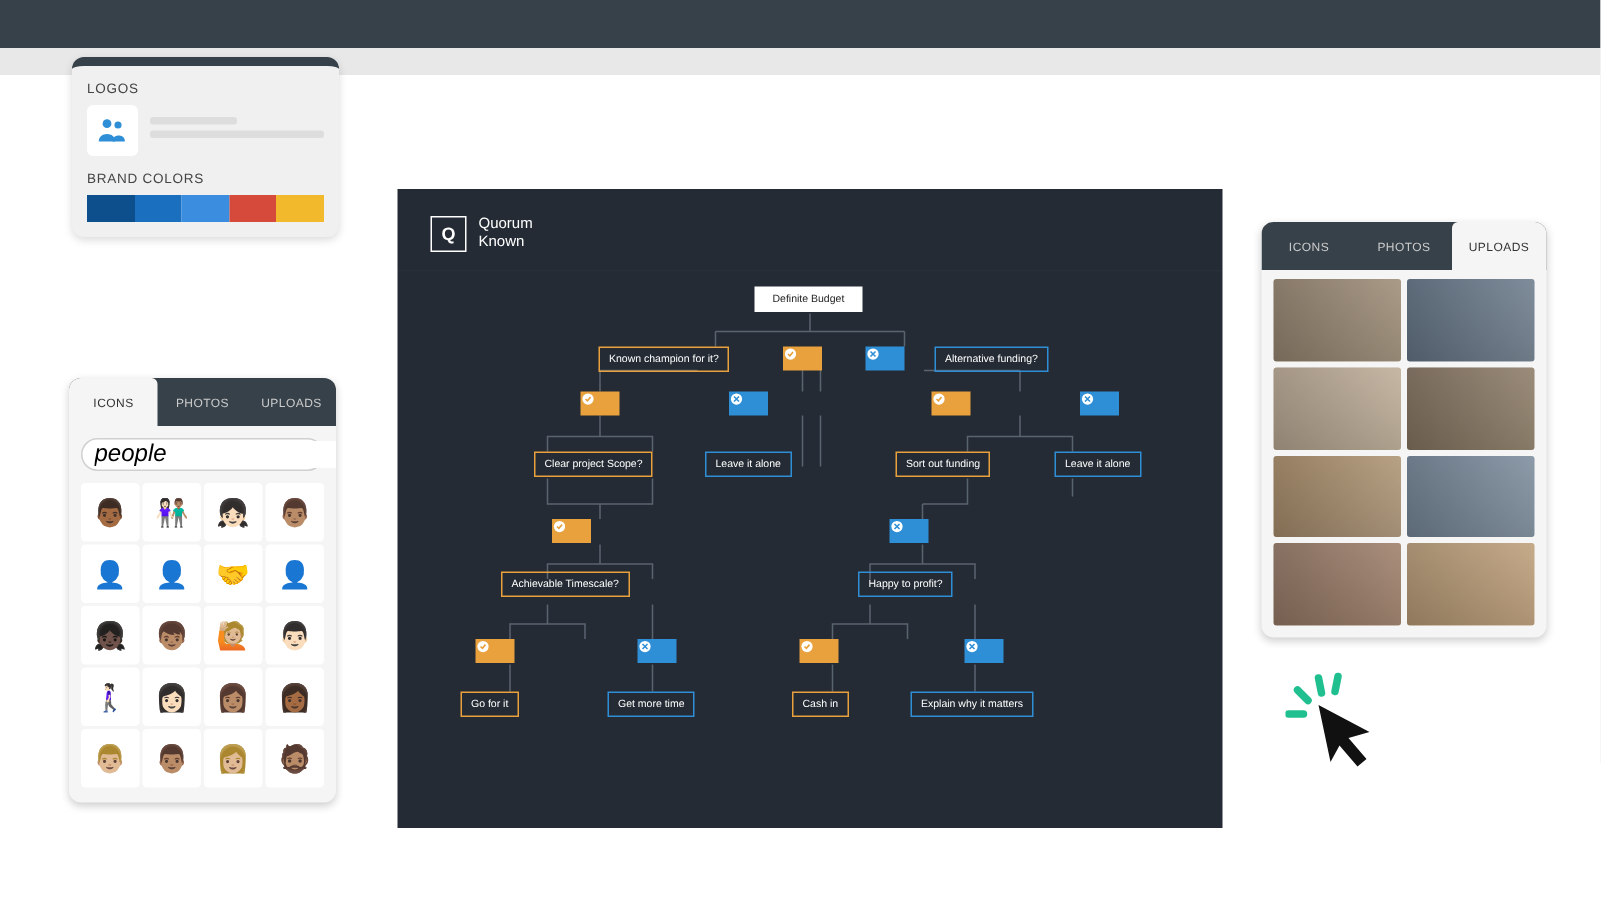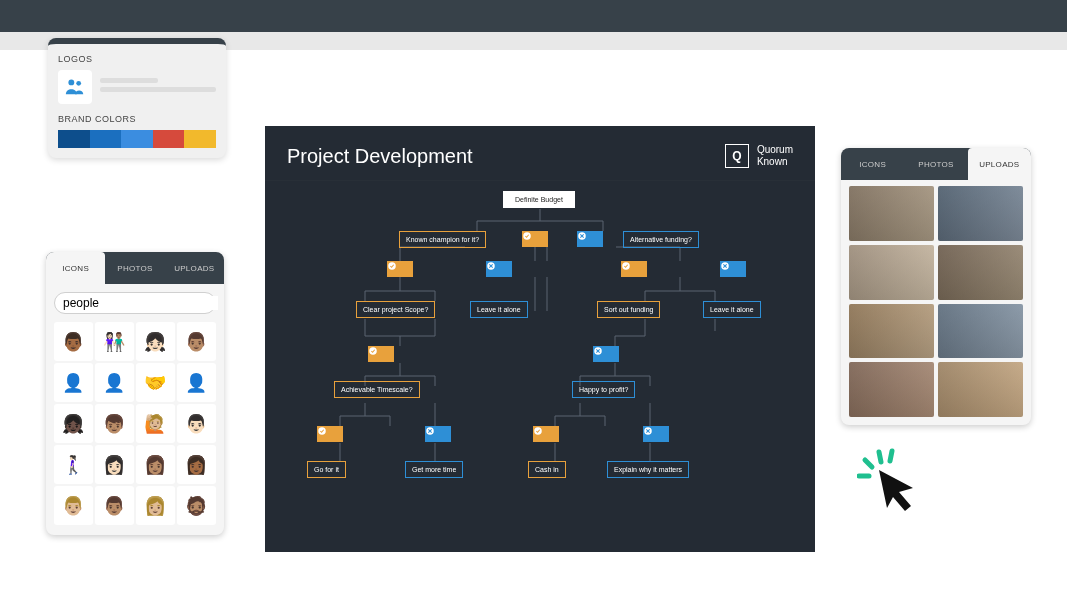--- a/index.html
+++ b/index.html
@@ -18,21 +18,21 @@
 .color-swatches { display: flex; height: 18px; }
 .color-swatches div { flex: 1; }
 
 
 .icons-panel { position: absolute; top: 252px; left: 46px; width: 178px; background: #f5f5f5; border-radius: 8px; box-shadow: 0 2px 6px rgba(0,0,0,.2); overflow: hidden; }
 .tabbar { display: flex; background: #374149; height: 32px; }
 .tabbar .tab { flex: 1; font-size: 8px; color: #ccc; display: flex; align-items: center; justify-content: center; cursor: pointer; letter-spacing: .3px; }
 .tabbar .tab.active { background: #f5f5f5; color: #333; border-radius: 4px 4px 0 0; }
 .search-row { padding: 8px; }
 .search-box { background: #fff; border: 1px solid #d0d0d0; border-radius: 14px; height: 22px; display: flex; align-items: center; padding: 0 8px; gap: 6px; }
-.search-box input { border: none; outline: none; flex: 1; font-size: 12px; }
+.search-box input { border: none; outline: none; flex: 1; font-size: 16px; font-style: italic; }
 .icon-grid { display: grid; grid-template-columns: repeat(4, 1fr); gap: 2px; padding: 0 8px 10px; }
 .icon-cell { aspect-ratio: 1; background: #fff; border-radius: 3px; display: flex; align-items: center; justify-content: center; font-size: 18px; }
 
 
 .uploads-panel { position: absolute; top: 148px; right: 36px; width: 190px; background: #f5f5f5; border-radius: 8px; box-shadow: 0 2px 6px rgba(0,0,0,.2); overflow: hidden; padding-bottom: 8px; }
 .photo-grid { display: grid; grid-template-columns: 1fr 1fr; gap: 4px; padding: 6px 8px 0; }
 .photo-cell { aspect-ratio: 1.55; background: linear-gradient(135deg, #8a7a6a, #c5b8a8); border-radius: 2px; position: relative; overflow: hidden; }
 .photo-cell::after { content: ''; position: absolute; inset: 0; background: linear-gradient(180deg, rgba(255,255,255,.1), rgba(0,0,0,.2)); }
 
 
@@ -141,21 +141,20 @@
       <div class="photo-cell" style="background: linear-gradient(135deg, rgb(106, 90, 74), rgb(168, 152, 128));"></div>
       <div class="photo-cell" style="background: linear-gradient(135deg, rgb(138, 112, 80), rgb(200, 176, 144));"></div>
       <div class="photo-cell" style="background: linear-gradient(135deg, rgb(90, 106, 122), rgb(152, 168, 184));"></div>
       <div class="photo-cell" style="background: linear-gradient(135deg, rgb(122, 96, 80), rgb(184, 152, 128));"></div>
       <div class="photo-cell" style="background: linear-gradient(135deg, rgb(154, 128, 96), rgb(216, 184, 144));"></div>
     </div>
 </div>
 
 <div class="diagram">
   <div class="diagram-header">
-    <div class="diagram-title">Project Development</div>
     <div class="brand-lockup">
       <div class="brand-q">Q</div>
       <div class="brand-name"><span>Quorum</span><br><span>Known</span></div>
     </div>
   </div>
   <div class="flow">
     <svg width="550" height="350">
       <g stroke="#5a6470" stroke-width="1" fill="none">
         <path d="M275 28 V40 M275 40 H212 M275 40 H338 M212 40 V50 M338 40 V50"></path>
         <path d="M135 66 H200 M135 66 V80 M270 58 V80"></path>

